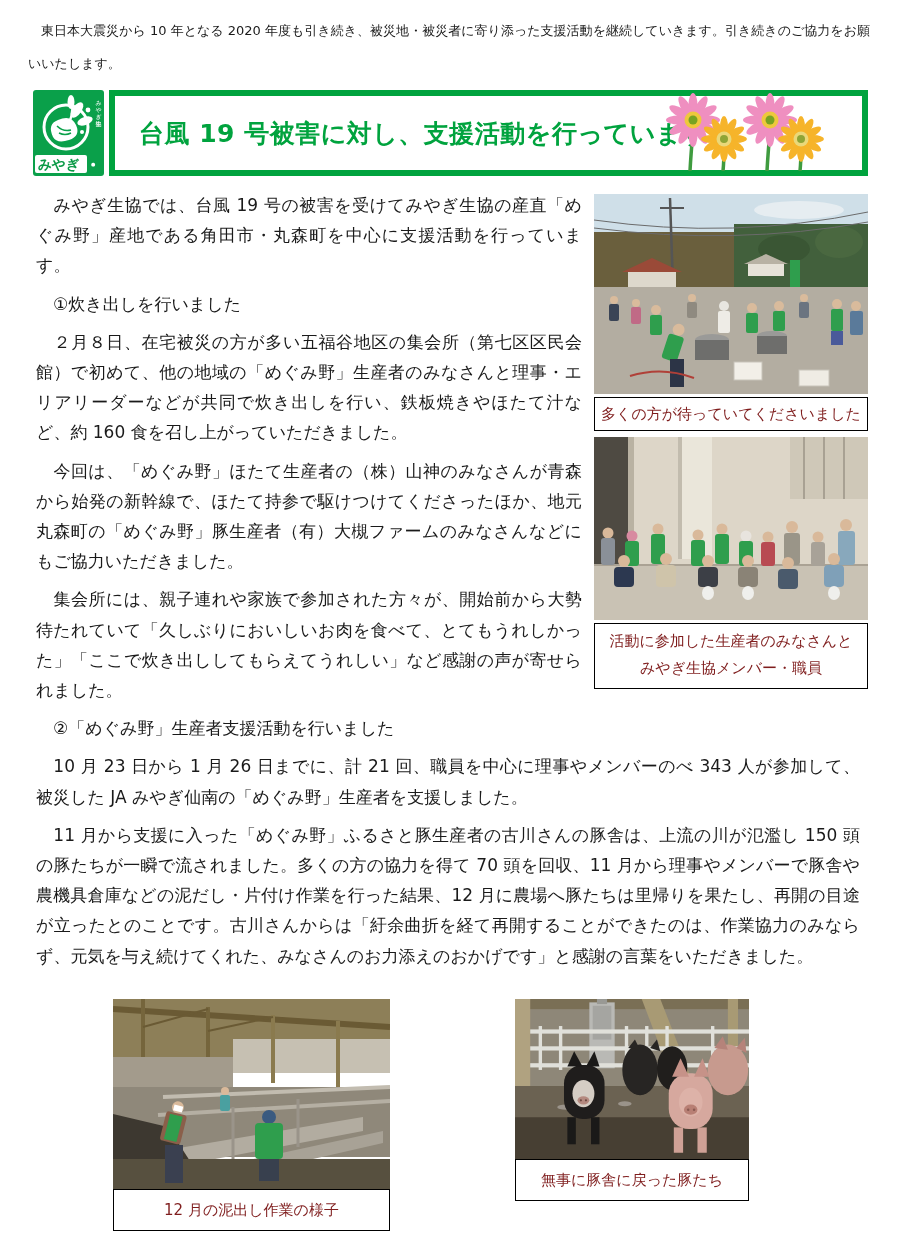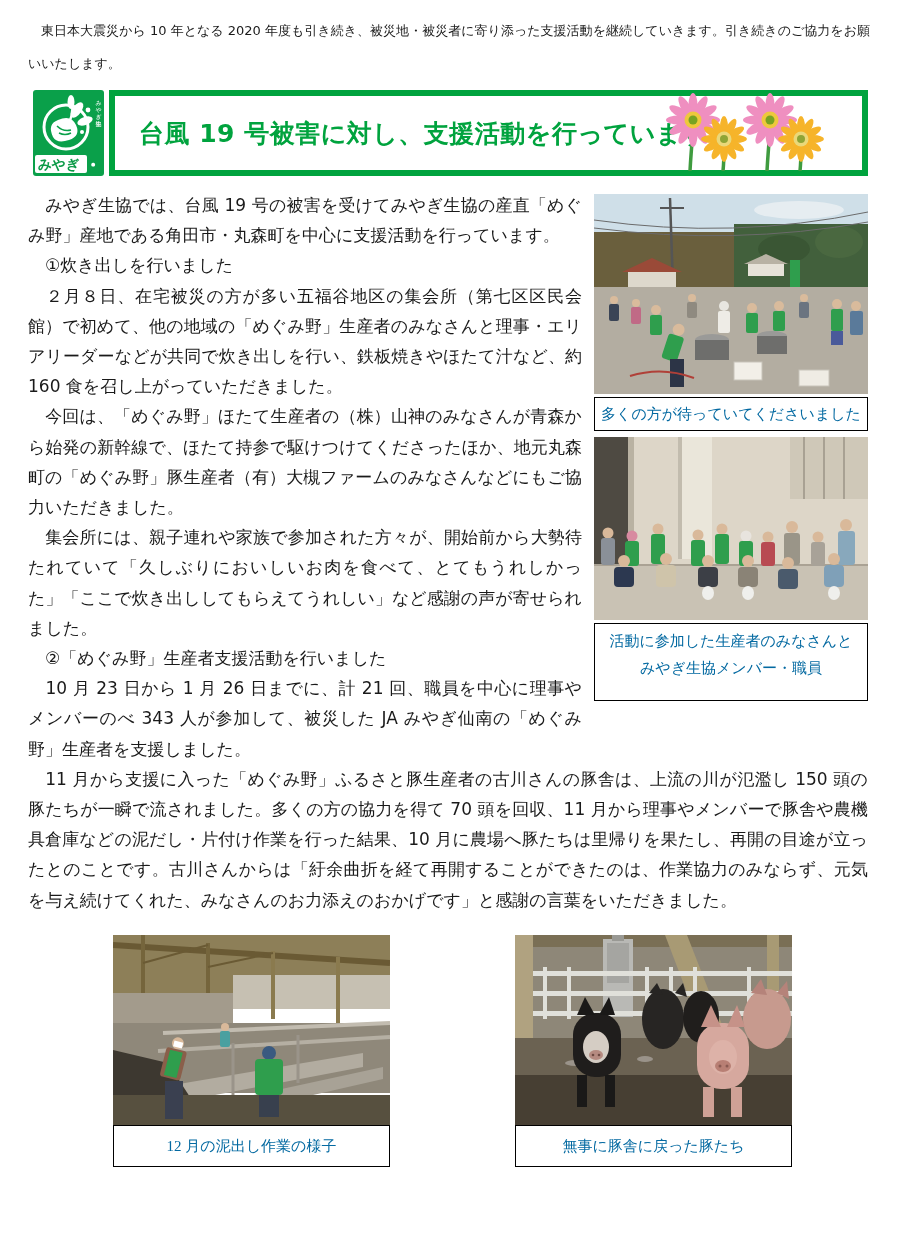--- a/index.html
+++ b/index.html
@@ -29,36 +29,36 @@
     letter-spacing:.5px;white-space:nowrap;
   }
   .flowers{position:absolute;right:34px;bottom:-1px;line-height:0;}
 
   
   .article{
     margin:14px 30px 0 28px;font-size:17px;line-height:30.2px;
     text-align:justify;
   }
   .article::after{content:"";display:block;clear:both;}
-  .article p{margin:0;}
+  .article p{margin:8px;}
   .photo-col{float:right;width:274px;margin:4px 0 8px 12px;}
   figure{margin:0;}
   .photo-svg{display:block;width:100%;height:auto;}
   .caption{
     border:1px solid #000;background:#fff;text-align:center;
-    font-size:15px;line-height:22px;padding:5px 2px;margin-top:3px;color:#0369a1;font-family:Liberation Serif, serif;
+    font-size:15px;line-height:22px;padding:5px 2px;margin-top:3px;color:#7f1d1d;
   }
   .caption .cap-line{display:block;}
-  .caption-2line{line-height:27px;padding:4px 2px 18px;}
+  .caption-2line{line-height:27px;padding:4px 2px 6px;}
   .gap{height:6px;}
 
   
   .bottom-row{display:flex;margin-top:20px;}
   .fig-mud{margin-left:113px;width:277px;}
-  .fig-pigs{margin-left:125px;width:277px;}
+  .fig-pigs{margin-left:125px;width:234px;}
   .bottom-row .caption{margin-top:0;padding:9px 2px;}
 </style>
 </head>
 <body>
 
 <div class="page">
 
   <p class="intro">　東日本大震災から 10 年となる 2020 年度も引き続き、被災地・被災者に寄り添った支援活動を継続していきます。引き続きのご協力をお願いいたします。</p>
 
   <div class="banner-row">
@@ -335,21 +335,21 @@
       </figure>
     </div>
 
     <p>　みやぎ生協では、台風 19 号の被害を受けてみやぎ生協の産直「めぐみ野」産地である角田市・丸森町を中心に支援活動を行っています。</p>
     <p>　①炊き出しを行いました</p>
     <p>　２月８日、在宅被災の方が多い五福谷地区の集会所（第七区区民会館）で初めて、他の地域の「めぐみ野」生産者のみなさんと理事・エリアリーダーなどが共同で炊き出しを行い、鉄板焼きやほたて汁など、約 160 食を召し上がっていただきました。</p>
     <p>　今回は、「めぐみ野」ほたて生産者の（株）山神のみなさんが青森から始発の新幹線で、ほたて持参で駆けつけてくださったほか、地元丸森町の「めぐみ野」豚生産者（有）大槻ファームのみなさんなどにもご協力いただきました。</p>
     <p>　集会所には、親子連れや家族で参加された方々が、開始前から大勢待たれていて「久しぶりにおいしいお肉を食べて、とてもうれしかった」「ここで炊き出ししてもらえてうれしい」など感謝の声が寄せられました。</p>
     <p>　②「めぐみ野」生産者支援活動を行いました</p>
     <p>　10 月 23 日から 1 月 26 日までに、計 21 回、職員を中心に理事やメンバーのべ 343 人が参加して、被災した JA みやぎ仙南の「めぐみ野」生産者を支援しました。</p>
-    <p>　11 月から支援に入った「めぐみ野」ふるさと豚生産者の古川さんの豚舎は、上流の川が氾濫し 150 頭の豚たちが一瞬で流されました。多くの方の協力を得て 70 頭を回収、11 月から理事やメンバーで豚舎や農機具倉庫などの泥だし・片付け作業を行った結果、10 月に農場へ豚たちは里帰りを果たし、再開の目途が立ったとのことです。古川さんからは「紆余曲折を経て再開することができたのは、作業協力のみならず、元気を与え続けてくれた、みなさんのお力添えのおかげです」と感謝の言葉をいただきました。</p>
+    <p>　11 月から支援に入った「めぐみ野」ふるさと豚生産者の古川さんの豚舎は、上流の川が氾濫し 150 頭の豚たちが一瞬で流されました。多くの方の協力を得て 70 頭を回収、11 月から理事やメンバーで豚舎や農機具倉庫などの泥だし・片付け作業を行った結果、12 月に農場へ豚たちは里帰りを果たし、再開の目途が立ったとのことです。古川さんからは「紆余曲折を経て再開することができたのは、作業協力のみならず、元気を与え続けてくれた、みなさんのお力添えのおかげです」と感謝の言葉をいただきました。</p>
   </div>
 
   <div class="bottom-row">
     <figure class="fig-mud">
       <svg class="photo-svg" viewBox="0 0 277 190">
         <rect width="277" height="58" fill="#8d7f58"></rect>
         <rect x="120" y="40" width="157" height="34" fill="#c6c0b2"></rect>
         <line x1="0" y1="10" x2="277" y2="28" stroke="#6a5a34" stroke-width="6"></line>
         <line x1="30" y1="0" x2="30" y2="70" stroke="#75653c" stroke-width="4"></line>
         <line x1="95" y1="8" x2="95" y2="78" stroke="#75653c" stroke-width="4"></line>

